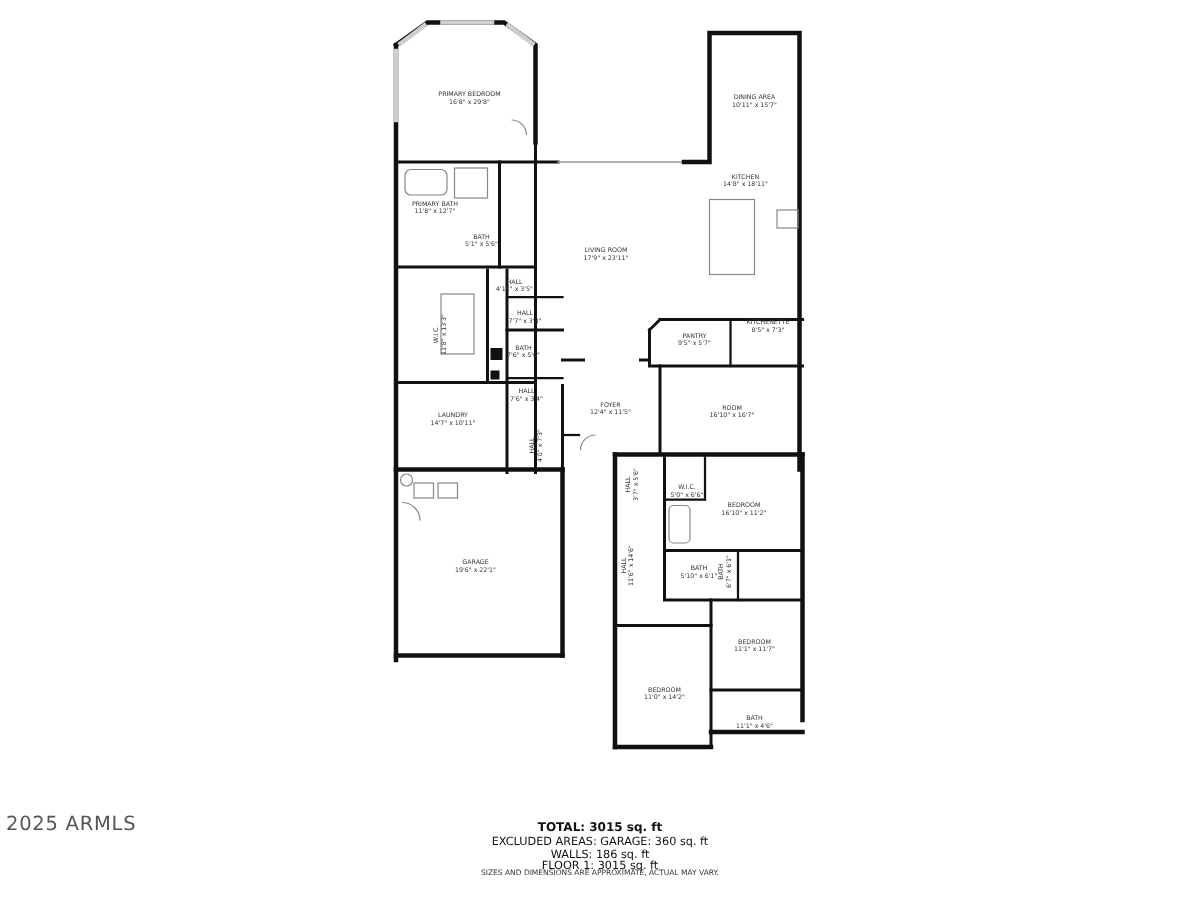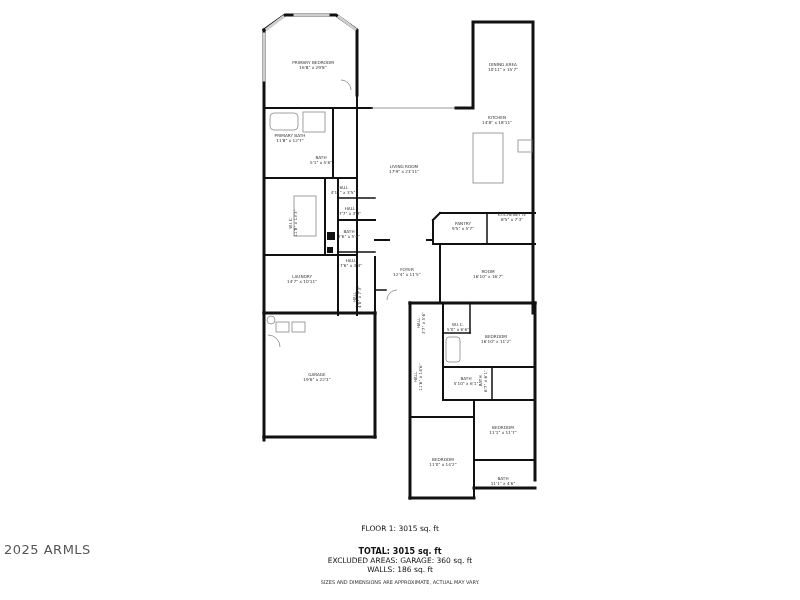--- a/index.html
+++ b/index.html
@@ -120,17 +120,17 @@
     <div class="lbl" style="left: 418px; top: 372px; transform: translateX(-50%) rotate(-90deg);"><span>HALL</span><span class="dim">11'6" x 14'6"</span></div>
     <div class="lbl" style="left: 466px; top: 376px;"><span>BATH</span><span class="dim">5'10" x 6'1"</span></div>
     <div class="lbl" style="left: 483px; top: 376px; transform: translateX(-50%) rotate(-90deg);"><span>BATH</span><span class="dim">6'7" x 6'1"</span></div>
     <div class="lbl" style="left: 503px; top: 425px;"><span>BEDROOM</span><span class="dim">11'1" x 11'7"</span></div>
     <div class="lbl" style="left: 443px; top: 457px;"><span>BEDROOM</span><span class="dim">11'0" x 14'2"</span></div>
     <div class="lbl" style="left: 503px; top: 476px;"><span>BATH</span><span class="dim">11'1" x 4'6"</span></div>
     <div class="lbl" style="left: 317px; top: 372px;"><span>GARAGE</span><span class="dim">19'6" x 22'1"</span></div>
   </div>
 
 <div class="totals t-main">TOTAL: 3015 sq. ft</div>
-<div class="totals t-line" style="top:524px">FLOOR 1: 3015 sq. ft</div>
+<div class="totals t-line" style="top:572px">FLOOR 1: 3015 sq. ft</div>
 <div class="totals t-line" style="top:556px">EXCLUDED AREAS: GARAGE: 360 sq. ft</div>
 <div class="totals t-line" style="top:565px">WALLS: 186 sq. ft</div>
 <div class="totals t-foot">SIZES AND DIMENSIONS ARE APPROXIMATE, ACTUAL MAY VARY.</div>
 <div class="wm">2025 ARMLS</div>
 
 </body></html>

